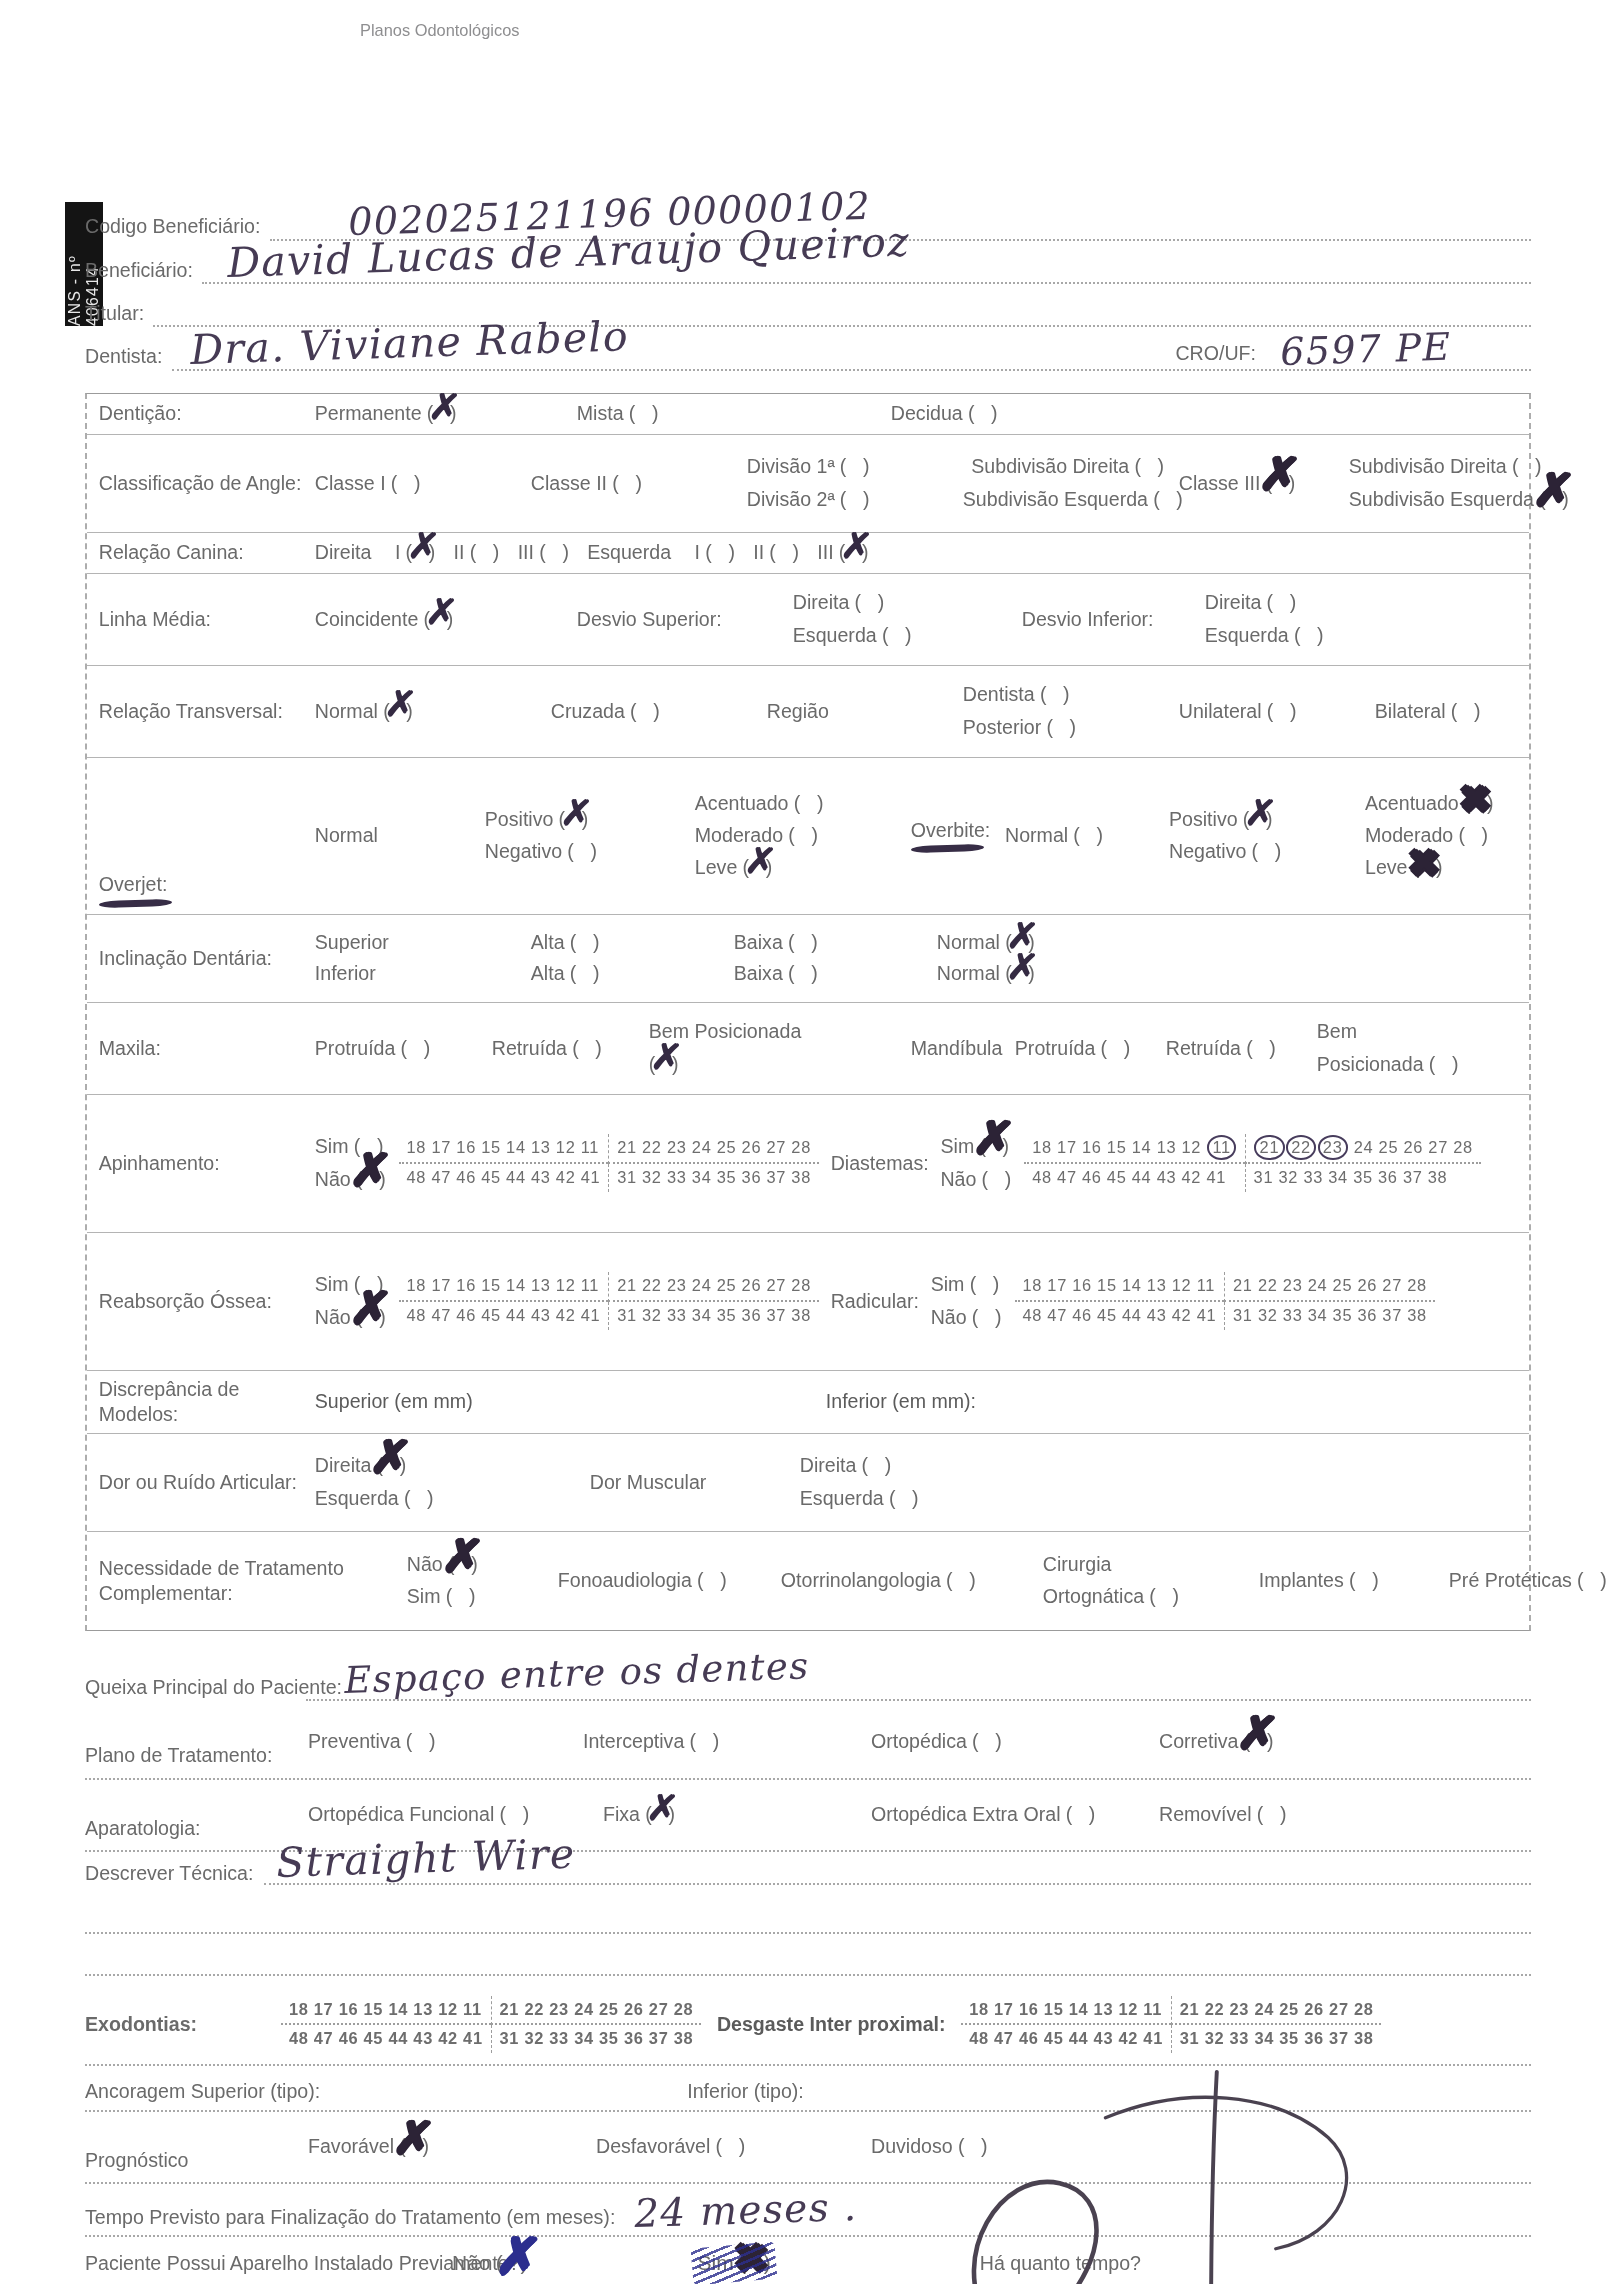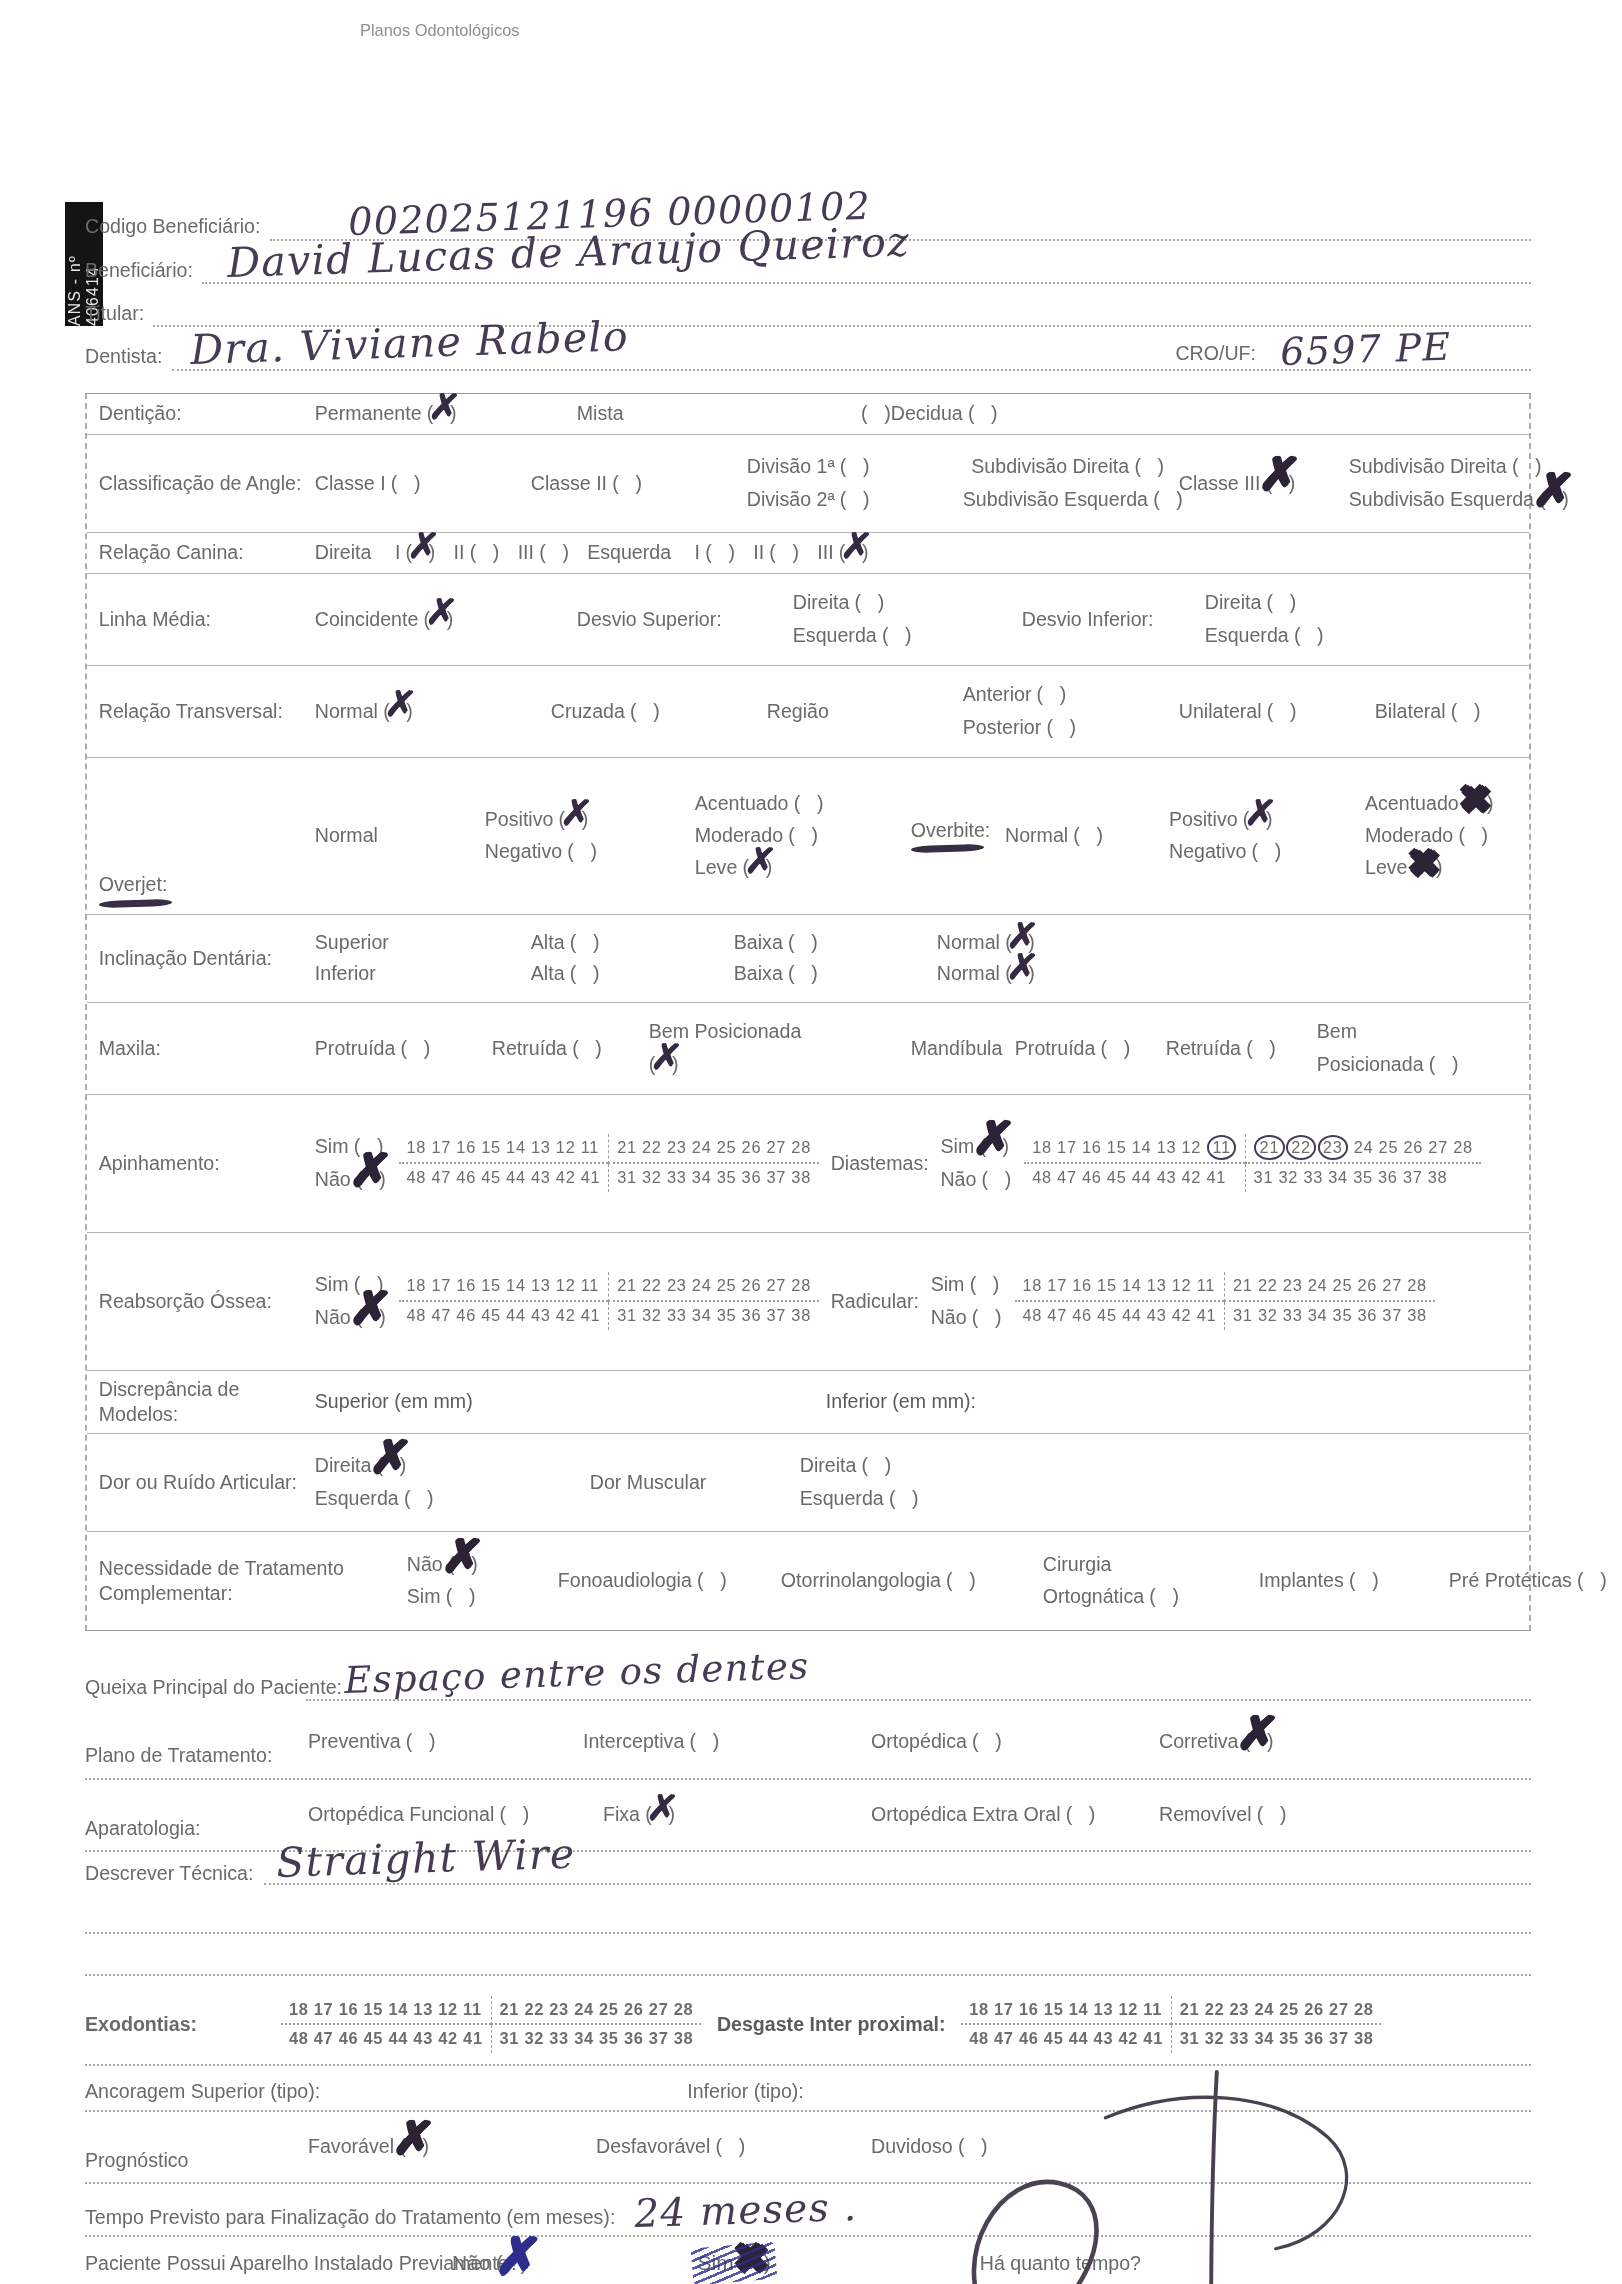--- a/index.html
+++ b/index.html
@@ -62,21 +62,21 @@
   .mark.scribble::before { content:"\2716"; position:absolute; left:-0.3em; top:-0.4em; font-size:2em; color:#2c2336; line-height:1;
     text-shadow:0.08em 0.03em 0 #2c2336, -0.06em -0.02em 0 #2c2336, 0.03em 0.08em 0 #2c2336, -0.02em 0.05em 0 #2c2336; }
   .stack { display:inline-flex; flex-direction:column; gap:9.2px; }
   .hrow { display:inline-flex; gap:17px; }
 
   
   .ink-u::after { content:""; display:block; width:73px; height:7.2px; background:#372d46; border-radius:50% / 90%;
     transform:rotate(-2deg); margin-top:3.9px; }
 
   
-  .row-denticao .row-body { gap:0; } .row-denticao .opt:nth-child(1){width:262px;} .row-denticao .opt:nth-child(2){width:314px;justify-content:space-between;}
+  .row-denticao .row-body { gap:0; } .row-denticao .opt:nth-child(1){width:262px;} .row-denticao .opt:nth-child(2){width:314px;}
   .row-angle { min-height:98px; } .row-angle .opt:nth-child(1){width:216px;} .row-angle .opt:nth-child(2){width:216px;}
   .row-angle .stack1 {width:432px;} .row-angle .opt-cl3 {width:170px;}
   .row-canina .row-body { gap:18.3px; }
   .row-linha { min-height:92px; } .row-linha .opt:nth-child(1){width:262px;} .row-linha .opt:nth-child(2){width:216px;}
   .row-linha .st1{width:229px;} .row-linha .opt-di{width:183px;}
   .row-transv { min-height:92px; } .row-transv .opt:nth-child(1){width:236px;} .row-transv .opt:nth-child(2){width:216px;}
   .row-transv .opt:nth-child(3){width:196px;} .row-transv .st-ap{width:216px;} .row-transv .opt-uni{width:196px;}
   .row-ovj { min-height:157px; } .row-ovj .row-label{align-self:flex-end;}
   .row-ovj .ovj-opts .opt:nth-child(1){width:170px;} .row-ovj .stP{width:210px;} .row-ovj .stA{width:216px;}
   .row-ovj .ob-label{width:144px; align-self:center; font-size:19.6px; color:#6a6a6a;}
@@ -333,21 +333,21 @@
           </span>
           <span class="opt">
             <span class="opt-label">Cruzada</span>
             <span class="pbox">(<i class="mark"></i>)</span>
           </span>
           <span class="opt">
             <span class="opt-label">Região</span>
           </span>
           <span class="stack st-ap">
             <span class="opt">
-              <span class="opt-label">Anterior</span>
+              <span class="opt-label">Dentista</span>
               <span class="pbox">(<i class="mark"></i>)</span>
             </span>
             <span class="opt">
               <span class="opt-label">Posterior</span>
               <span class="pbox">(<i class="mark"></i>)</span>
             </span>
           </span>
           <span class="opt opt-uni">
             <span class="opt-label">Unilateral</span>
             <span class="pbox">(<i class="mark"></i>)</span>

